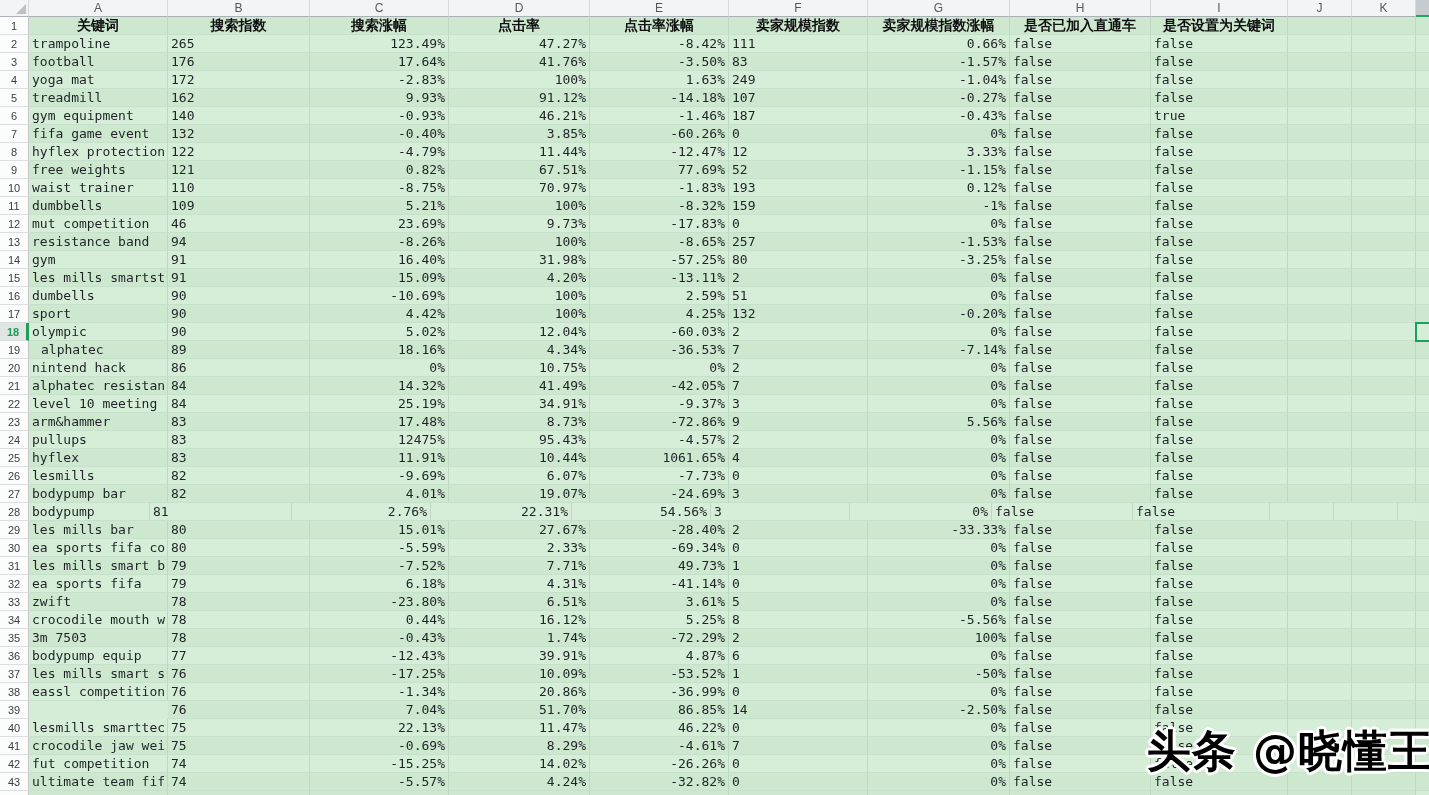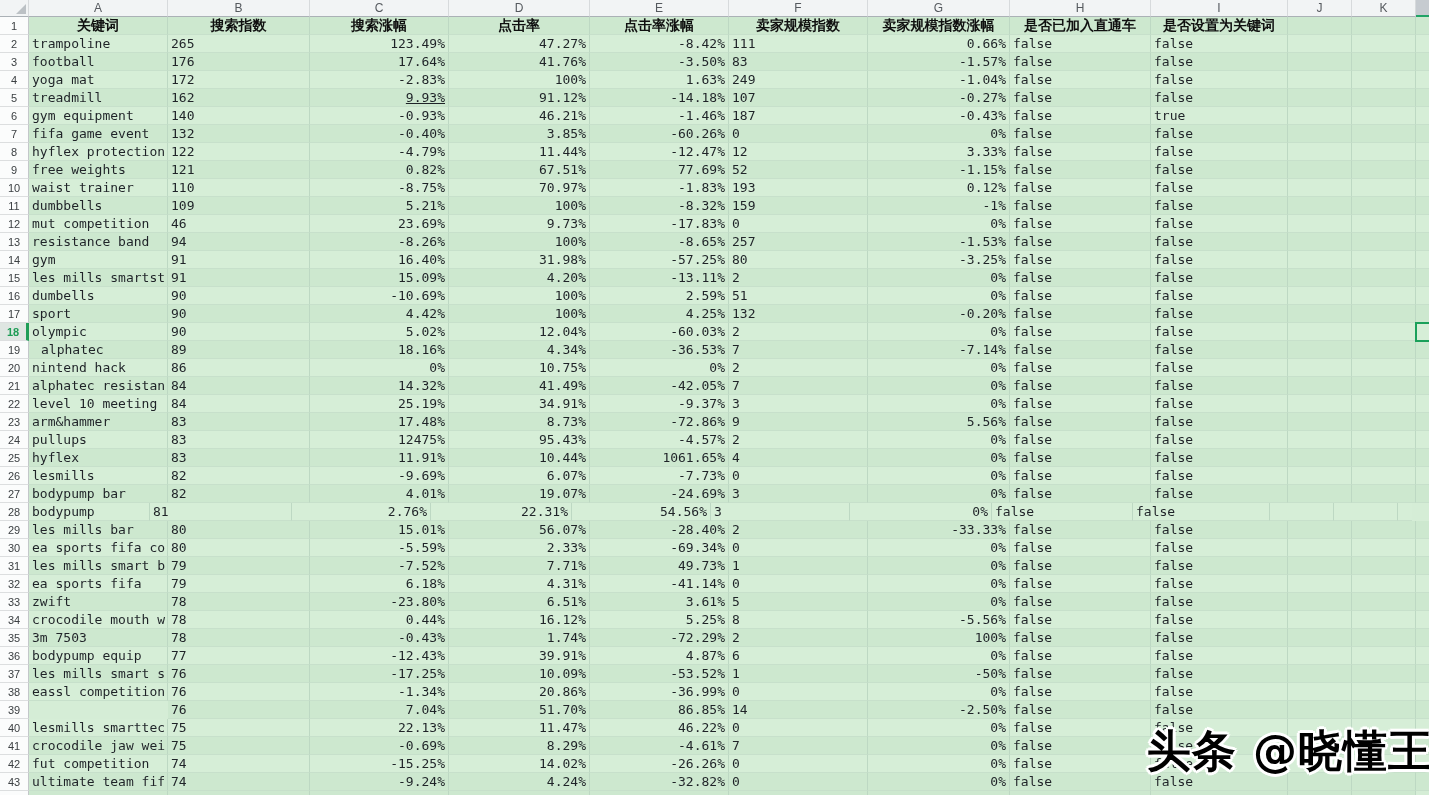--- a/index.html
+++ b/index.html
@@ -148,21 +148,21 @@
         <div class="cell al" style="width: 141px;">false</div>
         <div class="cell al" style="width: 137px;">false</div>
         <div class="cell al" style="width: 64px;"></div>
         <div class="cell al" style="width: 64px;"></div>
         <div class="cell al" style="width: 14px; border-right: none;"></div>
       </div>
       <div class="row odd">
         <div class="rh">5</div>
         <div class="cell al" style="width: 139px;">treadmill</div>
         <div class="cell al" style="width: 142px;">162</div>
-        <div class="cell ar" style="width: 139px; text-decoration: underline;">9.93%</div>
+        <div class="cell ar" style="width: 139px;">9.93%</div>
         <div class="cell ar" style="width: 141px;">91.12%</div>
         <div class="cell ar" style="width: 139px;">-14.18%</div>
         <div class="cell al" style="width: 139px;">107</div>
         <div class="cell ar" style="width: 142px;">-0.27%</div>
         <div class="cell al" style="width: 141px;">false</div>
         <div class="cell al" style="width: 137px;">false</div>
         <div class="cell al" style="width: 64px;"></div>
         <div class="cell al" style="width: 64px;"></div>
         <div class="cell al" style="width: 14px; border-right: none;"></div>
       </div>
@@ -509,21 +509,21 @@
         <div class="cell al" style="width: 137px;">false</div>
         <div class="cell al" style="width: 64px;"></div>
         <div class="cell al" style="width: 64px;"></div>
         <div class="cell al" style="width: 14px; border-right: none;"></div>
       </div>
       <div class="row odd">
         <div class="rh">29</div>
         <div class="cell al" style="width: 139px;">les mills bar</div>
         <div class="cell al" style="width: 142px;">80</div>
         <div class="cell ar" style="width: 139px;">15.01%</div>
-        <div class="cell ar" style="width: 141px;">56.07%</div>
+        <div class="cell ar" style="width: 141px;">27.67%</div>
         <div class="cell ar" style="width: 139px;">-28.40%</div>
         <div class="cell al" style="width: 139px;">2</div>
         <div class="cell ar" style="width: 142px;">-33.33%</div>
         <div class="cell al" style="width: 141px;">false</div>
         <div class="cell al" style="width: 137px;">false</div>
         <div class="cell al" style="width: 64px;"></div>
         <div class="cell al" style="width: 64px;"></div>
         <div class="cell al" style="width: 14px; border-right: none;"></div>
       </div>
       <div class="row even">
@@ -718,21 +718,21 @@
         <div class="cell al" style="width: 141px;">false</div>
         <div class="cell al" style="width: 137px;">false</div>
         <div class="cell al" style="width: 64px;"></div>
         <div class="cell al" style="width: 64px;"></div>
         <div class="cell al" style="width: 14px; border-right: none;"></div>
       </div>
       <div class="row odd">
         <div class="rh">43</div>
         <div class="cell al" style="width: 139px;">ultimate team fif</div>
         <div class="cell al" style="width: 142px;">74</div>
-        <div class="cell ar" style="width: 139px;">-9.24%</div>
+        <div class="cell ar" style="width: 139px;">-5.57%</div>
         <div class="cell ar" style="width: 141px;">4.24%</div>
         <div class="cell ar" style="width: 139px;">-32.82%</div>
         <div class="cell al" style="width: 139px;">0</div>
         <div class="cell ar" style="width: 142px;">0%</div>
         <div class="cell al" style="width: 141px;">false</div>
         <div class="cell al" style="width: 137px;">false</div>
         <div class="cell al" style="width: 64px;"></div>
         <div class="cell al" style="width: 64px;"></div>
         <div class="cell al" style="width: 14px; border-right: none;"></div>
       </div>

